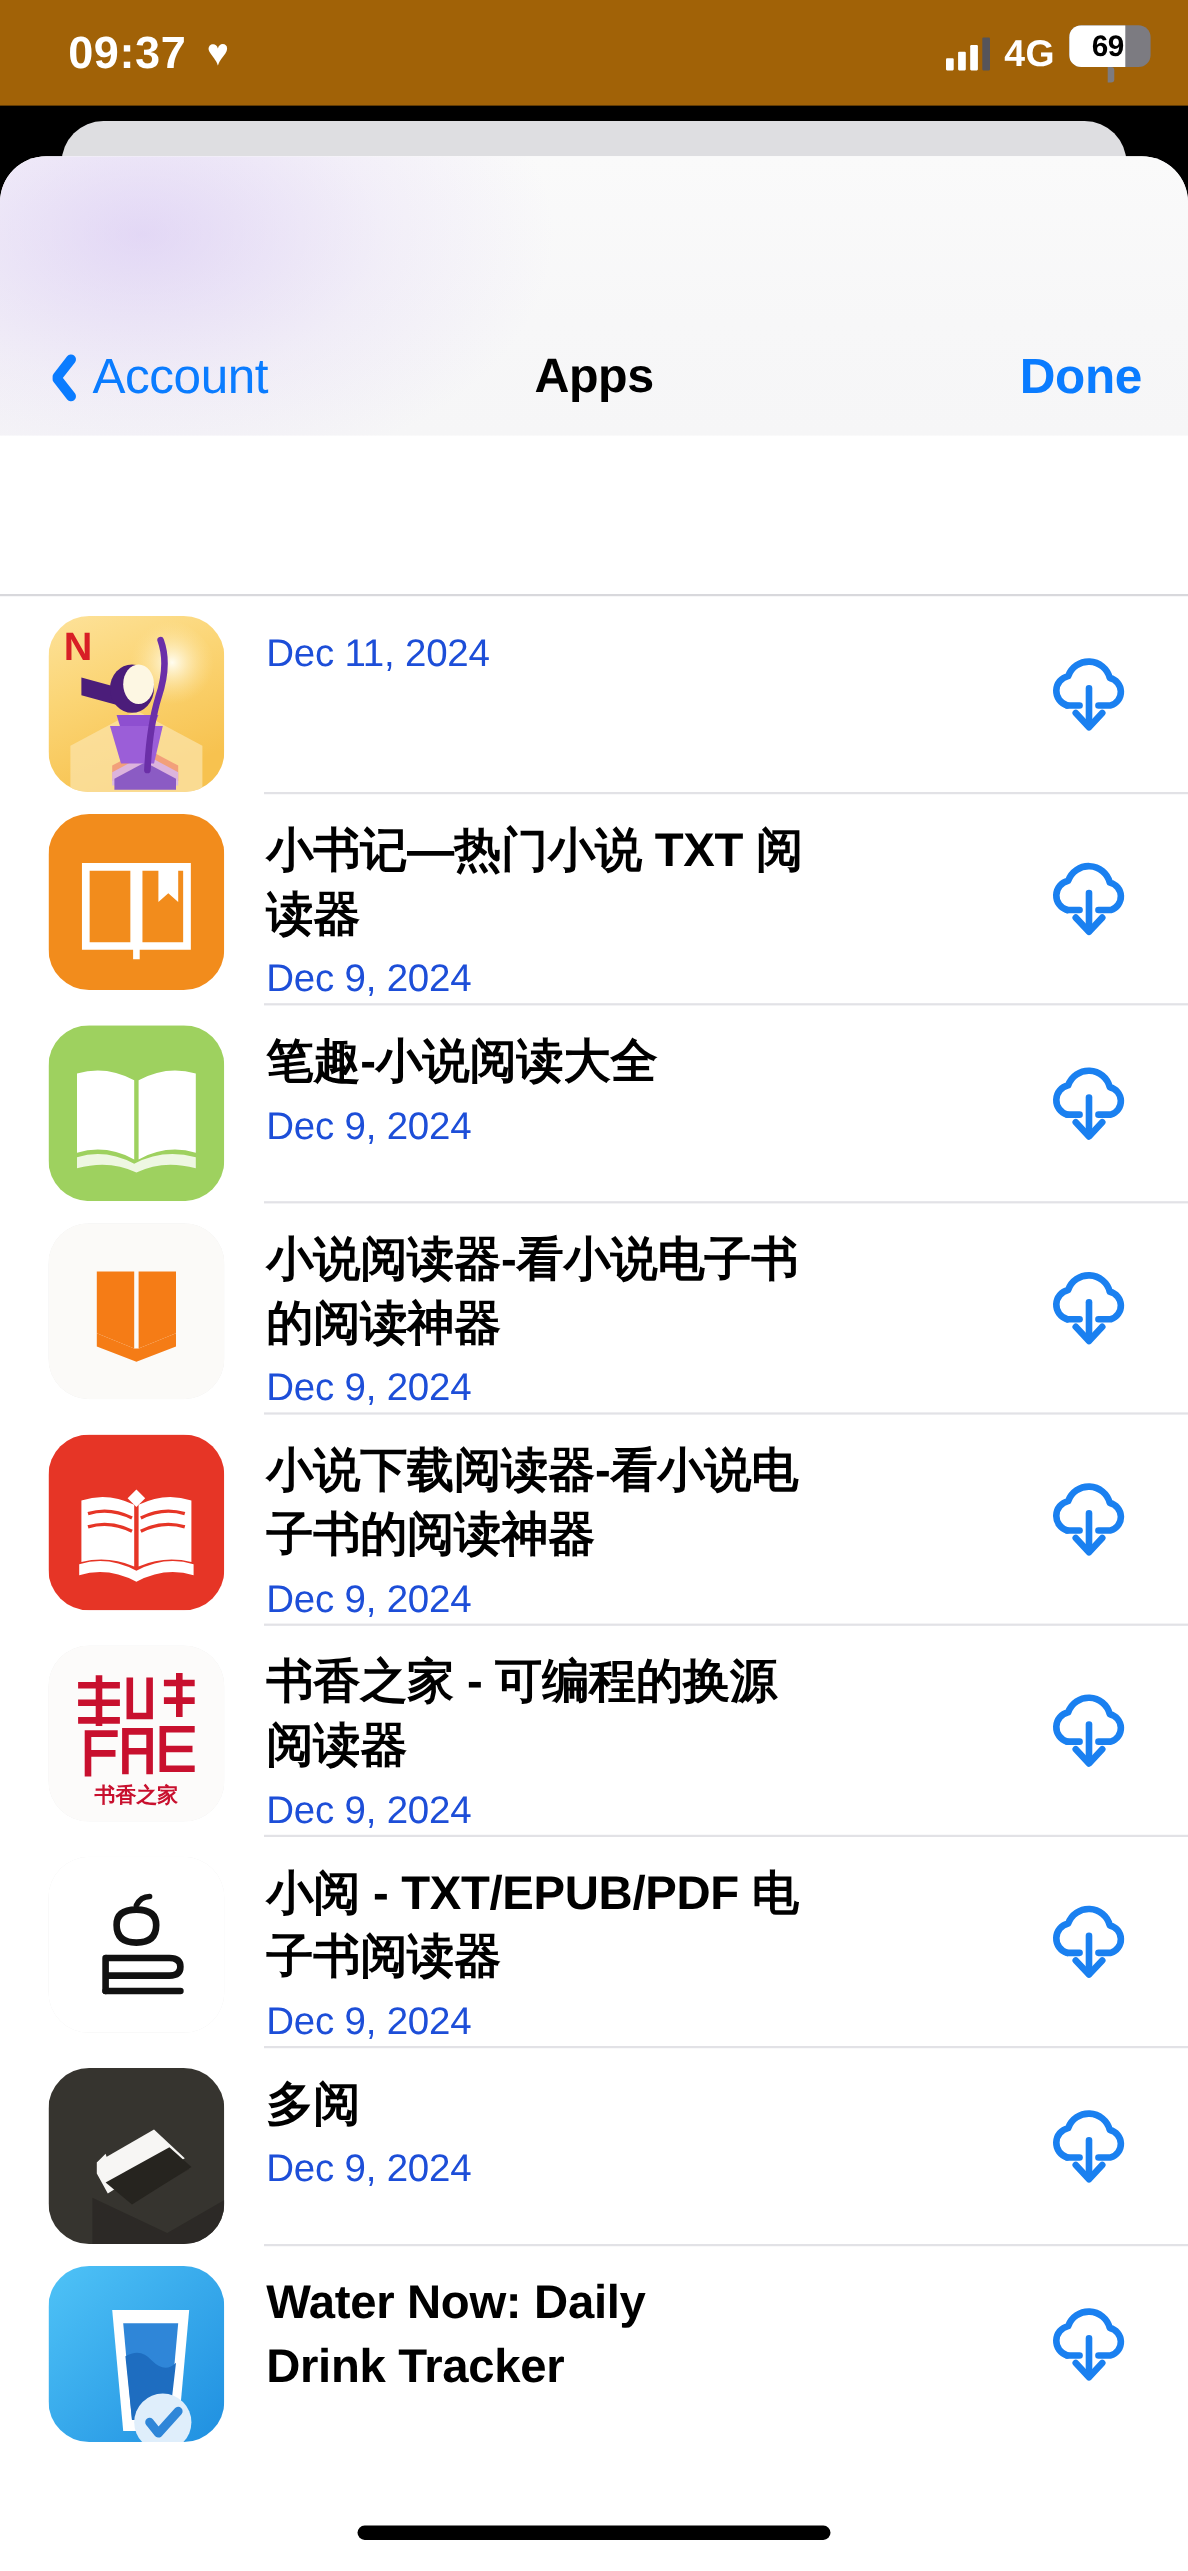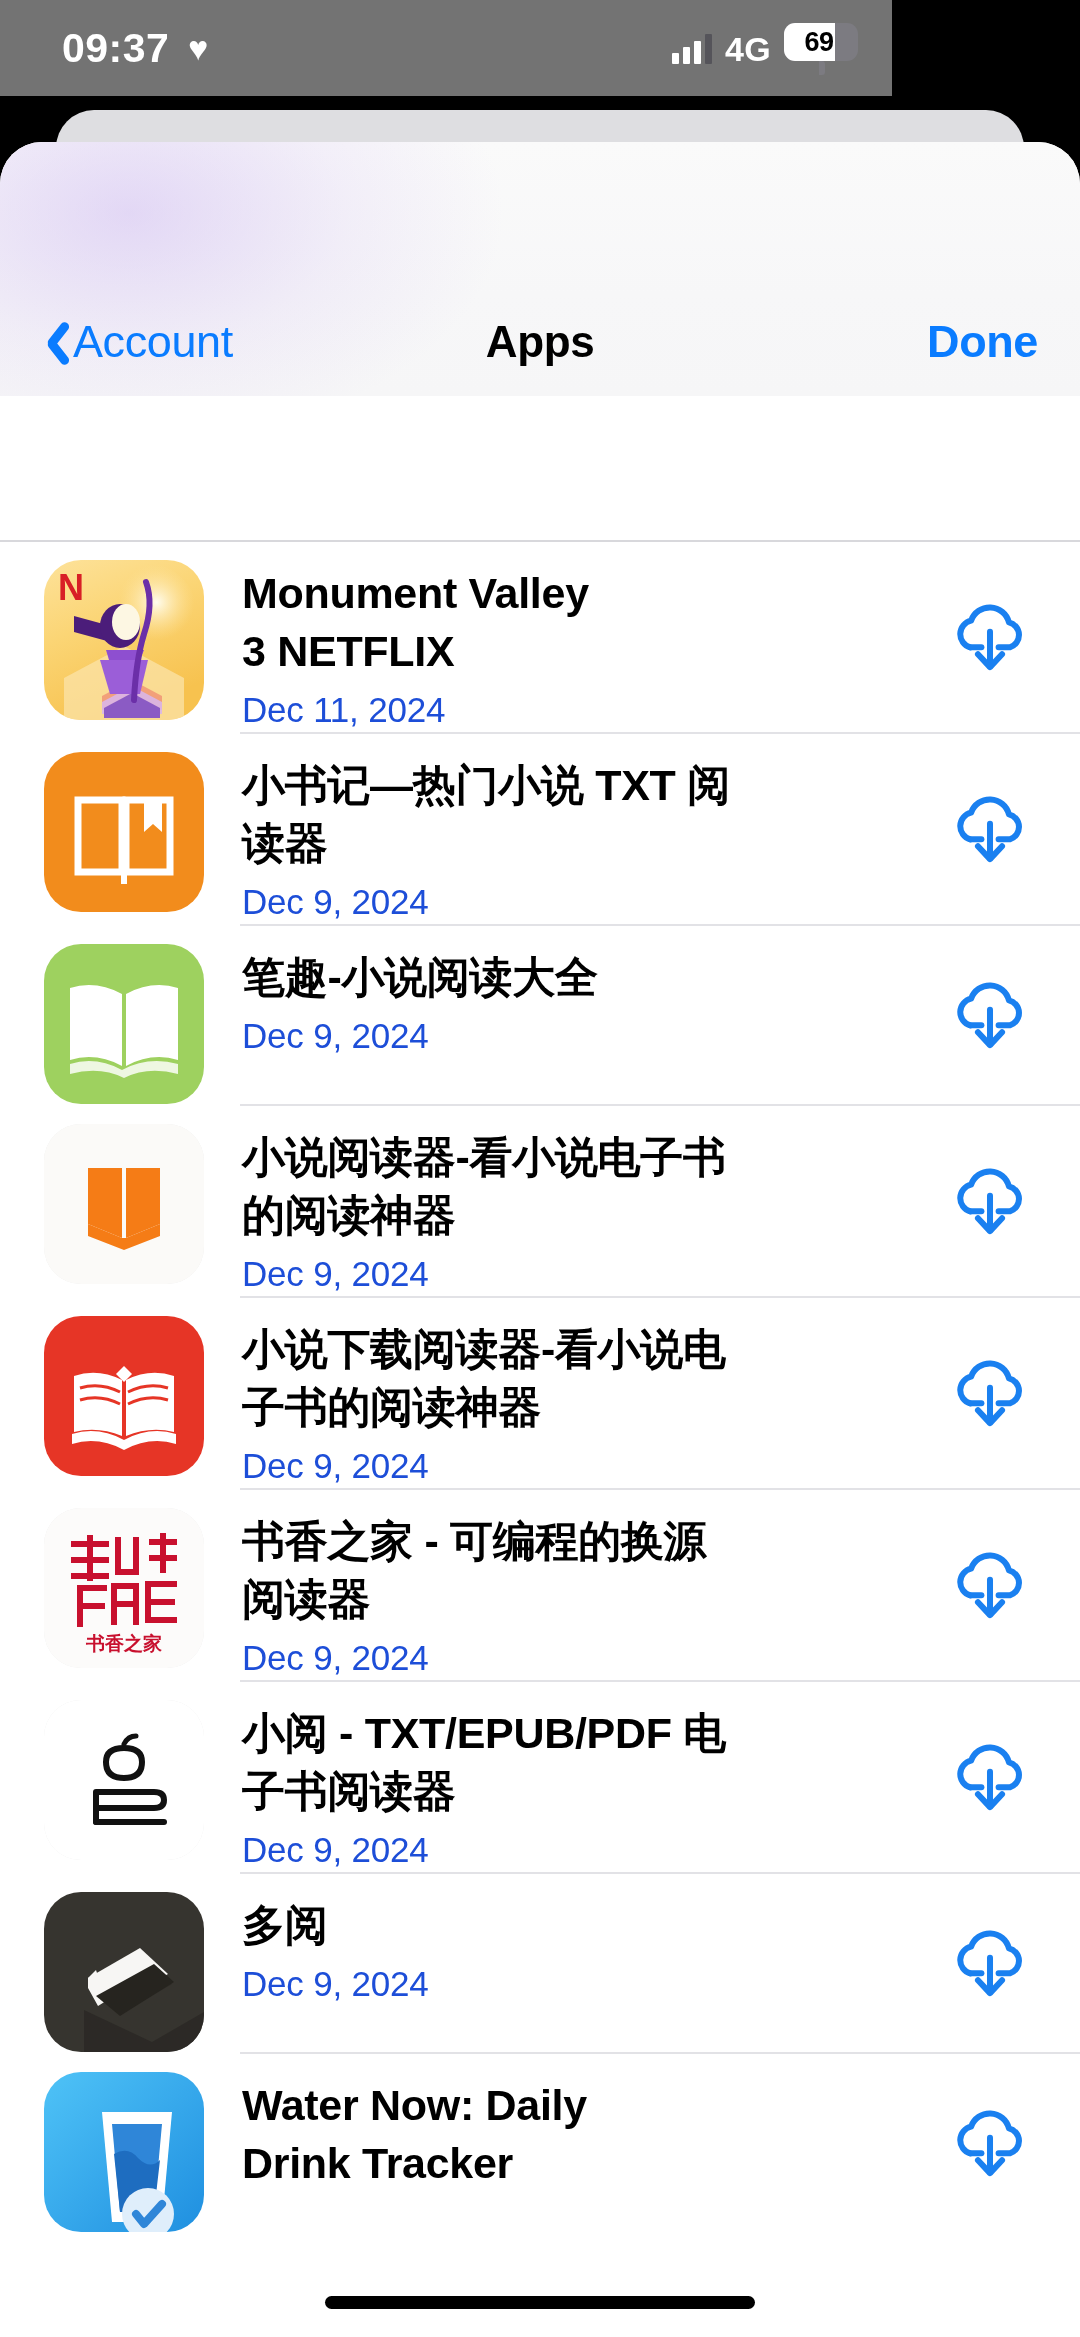--- a/index.html
+++ b/index.html
@@ -6,22 +6,22 @@
   html, body {
     width:1080px; height:2337px;
     background:#000;
     font-family:"Liberation Sans", sans-serif;
     overflow:hidden;
   }
   #screen { position:relative; width:1080px; height:2337px; background:#000; overflow:hidden; }
 
   
   .statusbar {
-    position:absolute; top:0; left:0; width:892px; height:96px;
-    background:#737373; color:#fff;
+    position:absolute; top:0; left:0; width:1080px; height:96px;
+    background:#a16207; color:#fff;
   }
   .sb-time {
     position:absolute; left:62px; top:24px;
     font-size:41px; font-weight:700; letter-spacing:.5px;
     color:#fff; line-height:48px;
   }
   .sb-heart {
     position:absolute; left:188px; top:26px;
     font-size:34px; line-height:44px; color:#fff;
   }
@@ -60,21 +60,21 @@
 
   
   .navbar {
     position:relative; width:1080px; height:254px;
     background:
       radial-gradient(ellipse 520px 320px at 12% 28%, rgba(196,170,240,.42) 0%, rgba(214,196,244,.20) 42%, rgba(255,255,255,0) 72%),
       linear-gradient(180deg, #fafafa 0%, #f7f7f8 60%, #f6f6f7 100%);
   }
   .nav-back {
     position:absolute; left:34px; top:165px; height:70px;
-    display:flex; align-items:center; gap:9px; cursor:pointer;
+    display:flex; align-items:center; gap:20px; cursor:pointer;
   }
   .chev { width:30px; height:52px; position:relative; }
   .chev::before, .chev::after {
     content:""; position:absolute; left:11px; width:9px; height:29px;
     background:#0a7cff; border-radius:5px;
   }
   .chev::before { top:1px;  transform:rotate(38deg);  transform-origin:bottom center; }
   .chev::after  { top:25px; transform:rotate(-38deg); transform-origin:top center; }
   .nav-back-label { font-size:45px; color:#0a7cff; letter-spacing:-.4px; }
   .nav-title {
@@ -214,22 +214,20 @@
               <path d="M30 56 L74 68 L74 84 L30 72 Z" fill="#4b1d7a"></path>
               <ellipse cx="76" cy="66" rx="20" ry="22" fill="#4b1d7a"></ellipse>
               <ellipse cx="82" cy="62" rx="14" ry="18" fill="#fdf7e3"></ellipse>
               <path d="M102 22 Q110 44 100 74 Q92 100 90 140" stroke="#6b2fa8" stroke-width="6" fill="none" stroke-linecap="round"></path>
               <rect x="14" y="10" width="16" height="32" rx="2" fill="#d81f26" opacity="0"></rect>
               <text x="14" y="40" font-family="Liberation Sans, sans-serif" font-size="36" font-weight="700" fill="#d81f26">N</text>
             </svg>
           </div>
         </div>
         <div class="body-col">
-          <div class="app-name">Monument Valley
-3 NETFLIX</div>
           <div class="app-date">Dec 11, 2024</div>
           <div class="dl-col">
             <svg class="cloud-dl" viewBox="0 0 100 100">
               <path d="M27 62 A16 16 0 0 1 28 31 A23 23 0 0 1 72 33 A15 15 0 0 1 73 62 L60 62" fill="none" stroke="#1a80f0" stroke-width="7" stroke-linecap="round" stroke-linejoin="round"></path>
               <path d="M40 62 L27 62" fill="none" stroke="#1a80f0" stroke-width="7" stroke-linecap="round"></path>
               <line x1="50" y1="44" x2="50" y2="84" stroke="#1a80f0" stroke-width="7" stroke-linecap="round"></line>
               <path d="M36 70 L50 85 L64 70" fill="none" stroke="#1a80f0" stroke-width="7" stroke-linecap="round" stroke-linejoin="round"></path>
             </svg>
           </div>
         </div>

